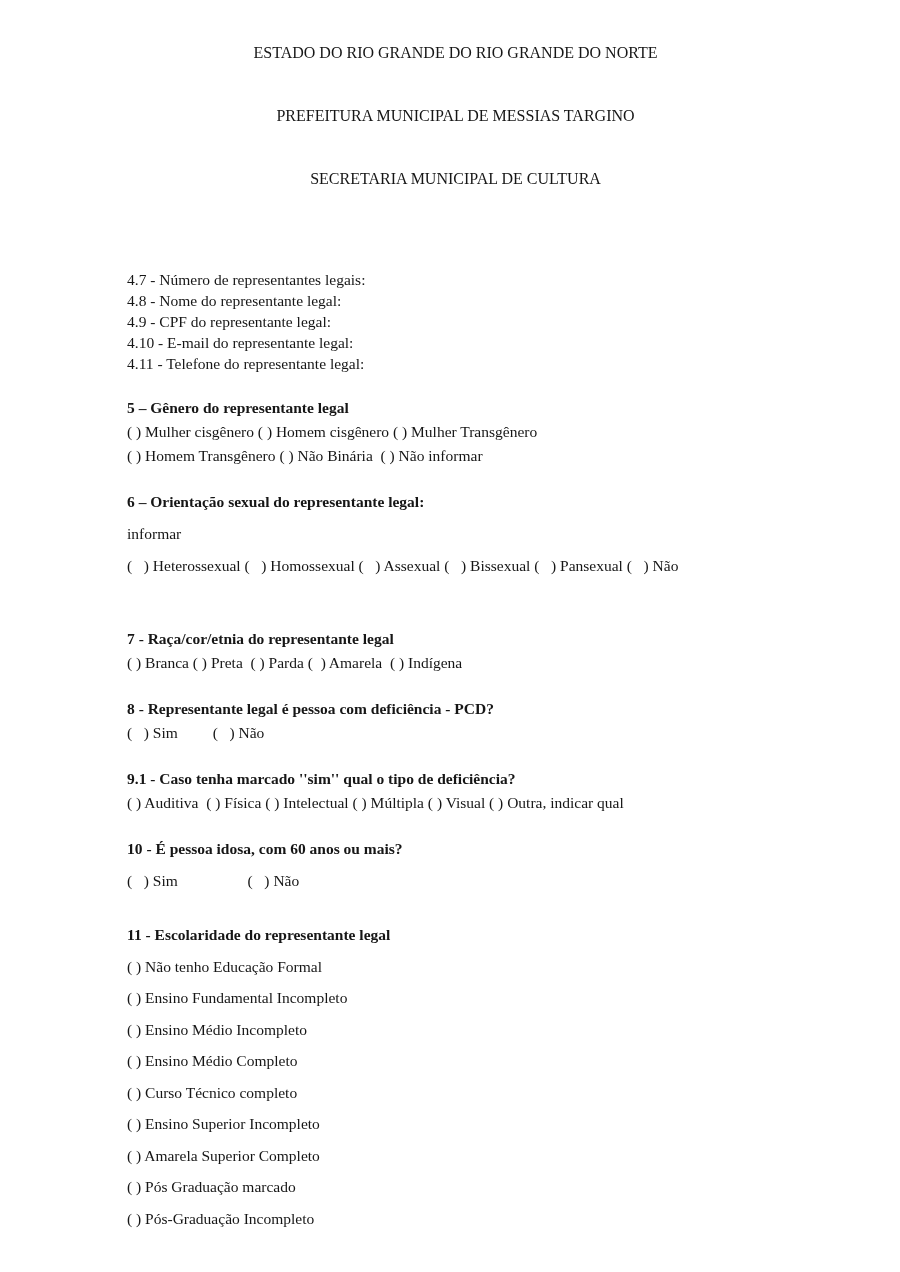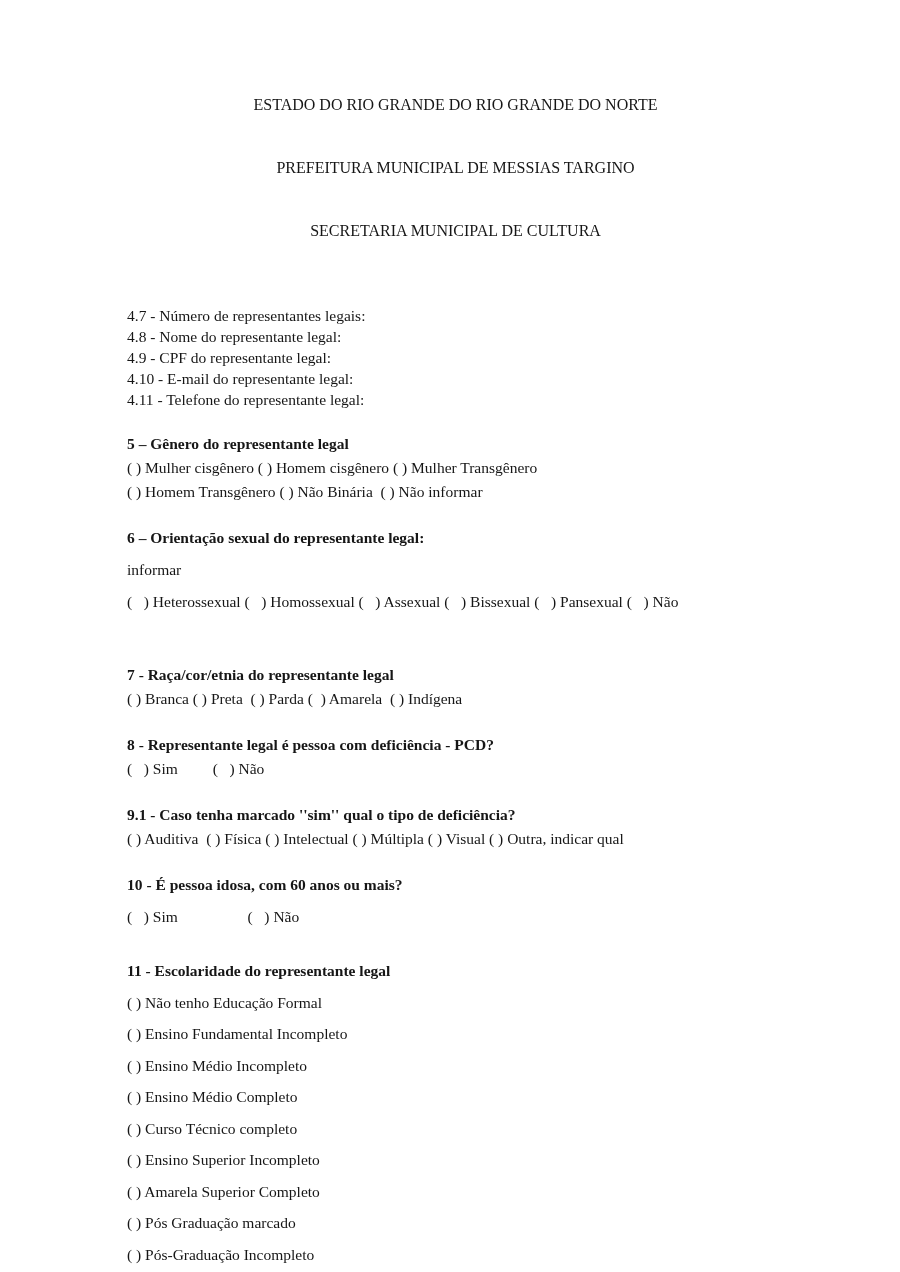--- a/index.html
+++ b/index.html
@@ -12,34 +12,33 @@
     width: 900px;
     height: 1272px;
     margin: 0 auto;
     background: #ffffff;
     color: #161616;
     font-family: "Liberation Serif", "DejaVu Serif", serif;
     overflow: hidden;
     box-sizing: border-box;
   }
   .doc-header {
-    padding-top: 52px;
     text-align: center;
     font-size: 16px;
     line-height: 21px;
     white-space: pre-wrap;
     margin-left: 11px;
   }
   .content {
     padding-left: 127px;
     padding-right: 95px;
     font-size: 15.5px;
   }
   .fields {
-    margin-top: 22px;
+    margin-top: 38px;
     line-height: 21px;
   }
   .field-line {
     white-space: pre-wrap;
   }
   .section {
     margin-top: 22px;
   }
   .section-title {
     font-weight: bold;

